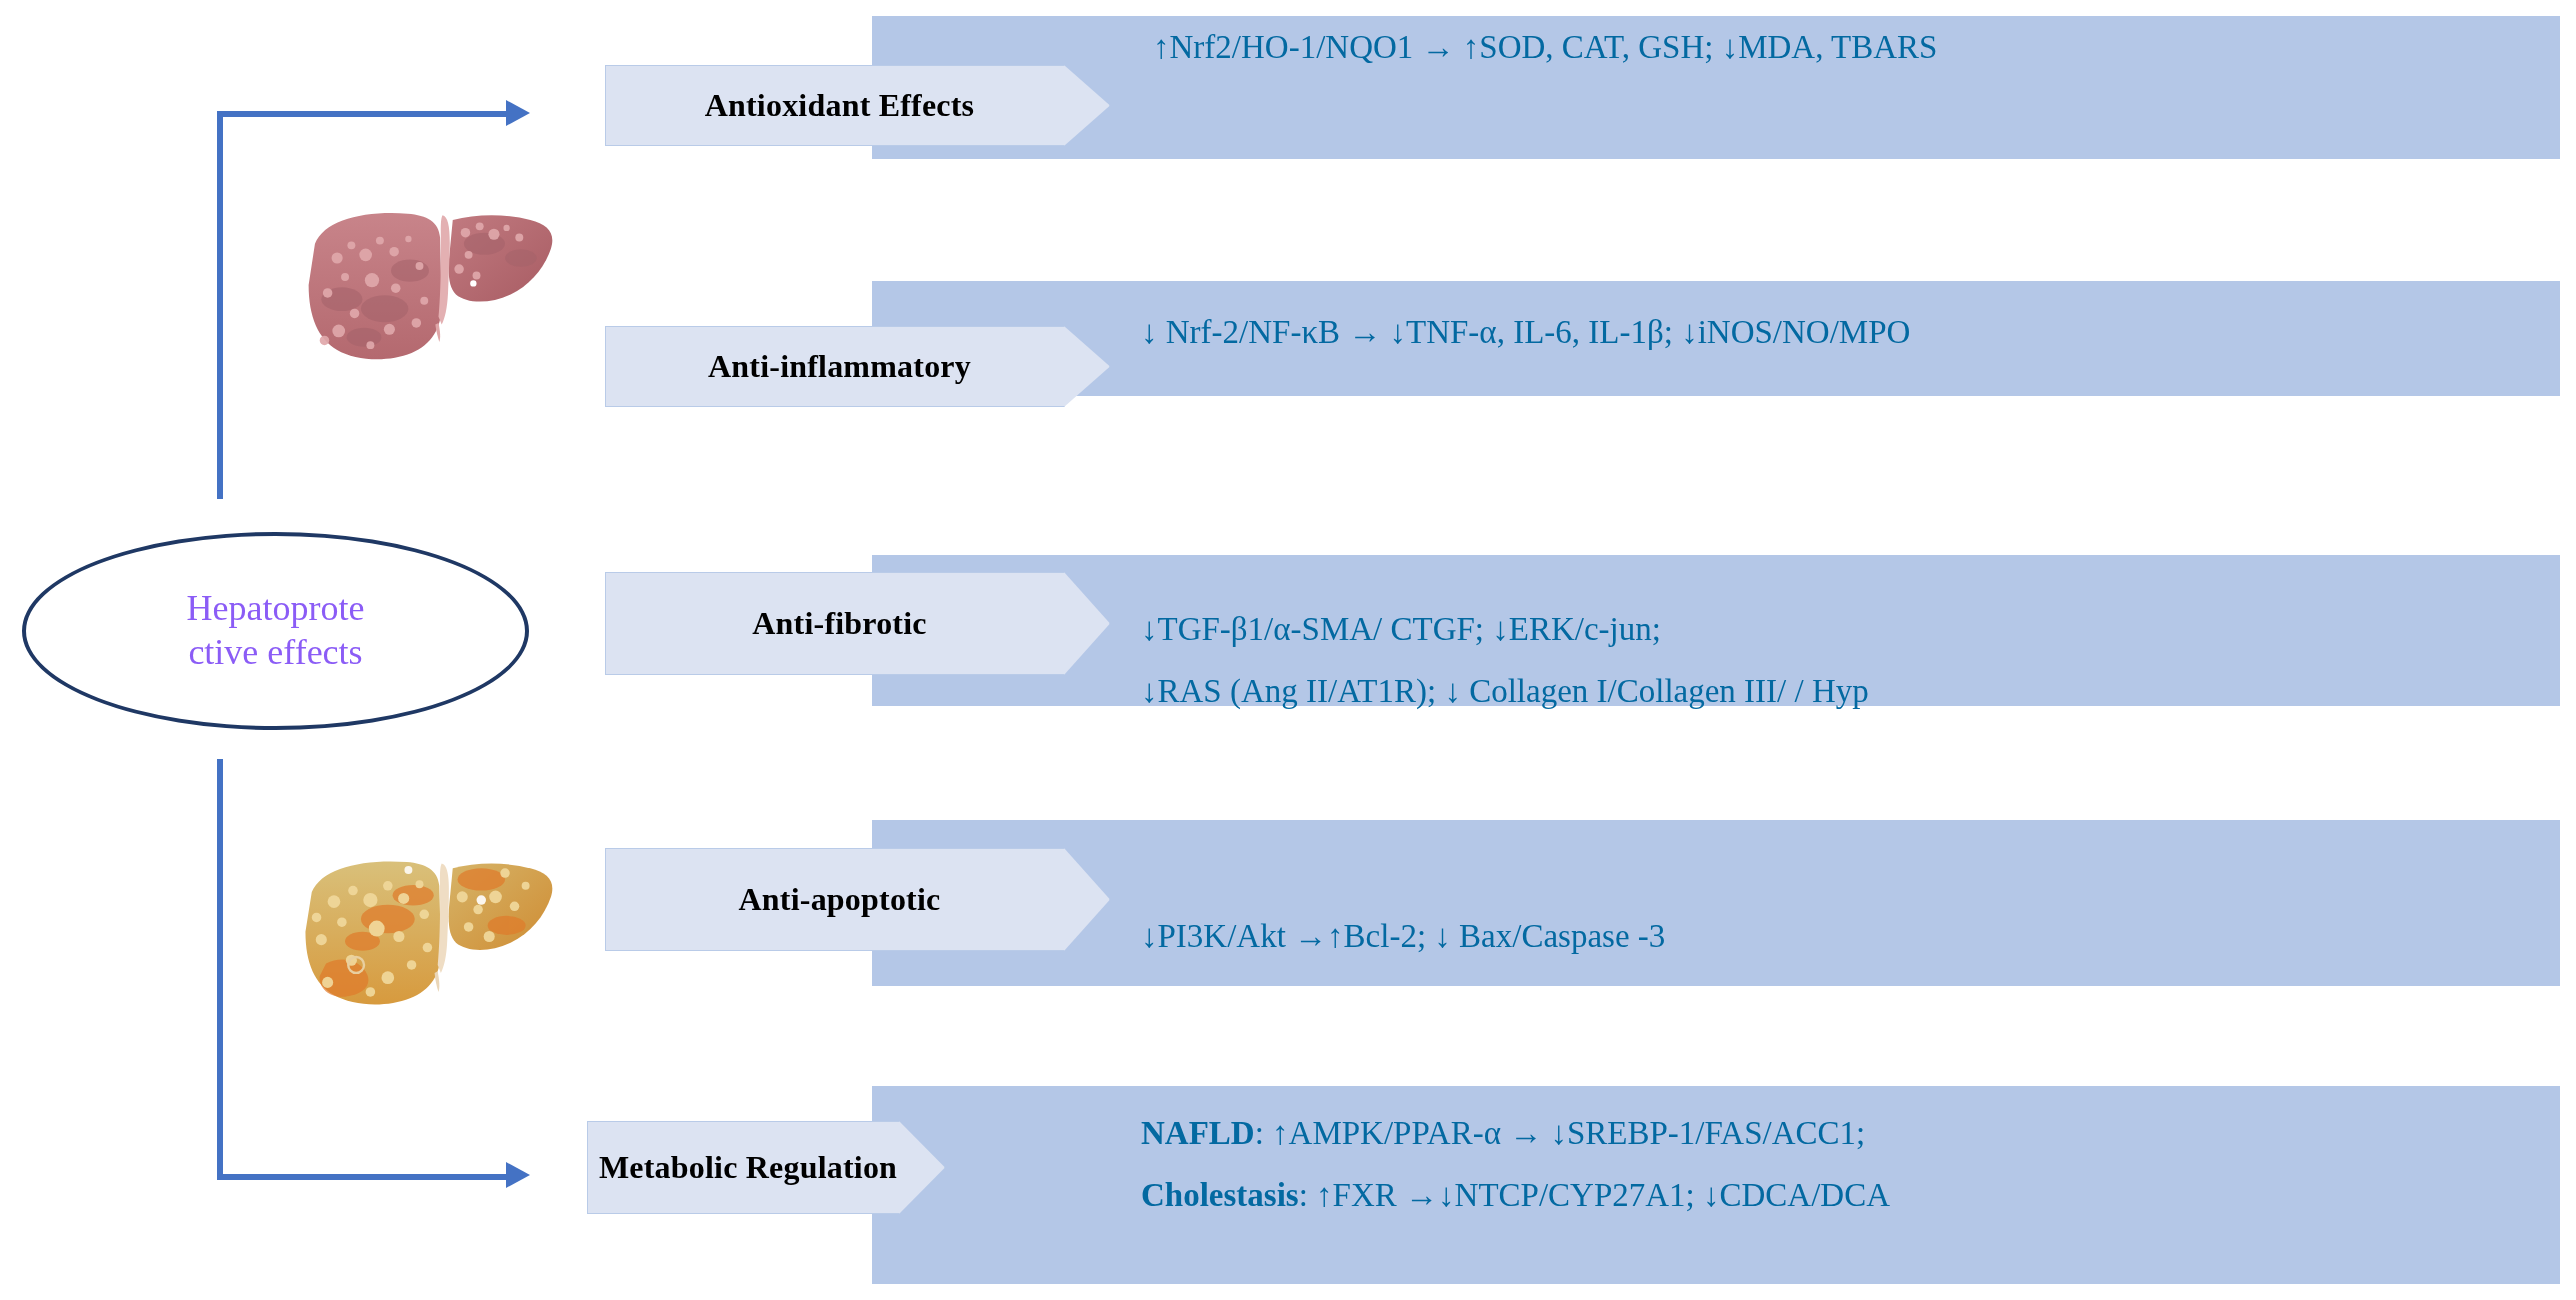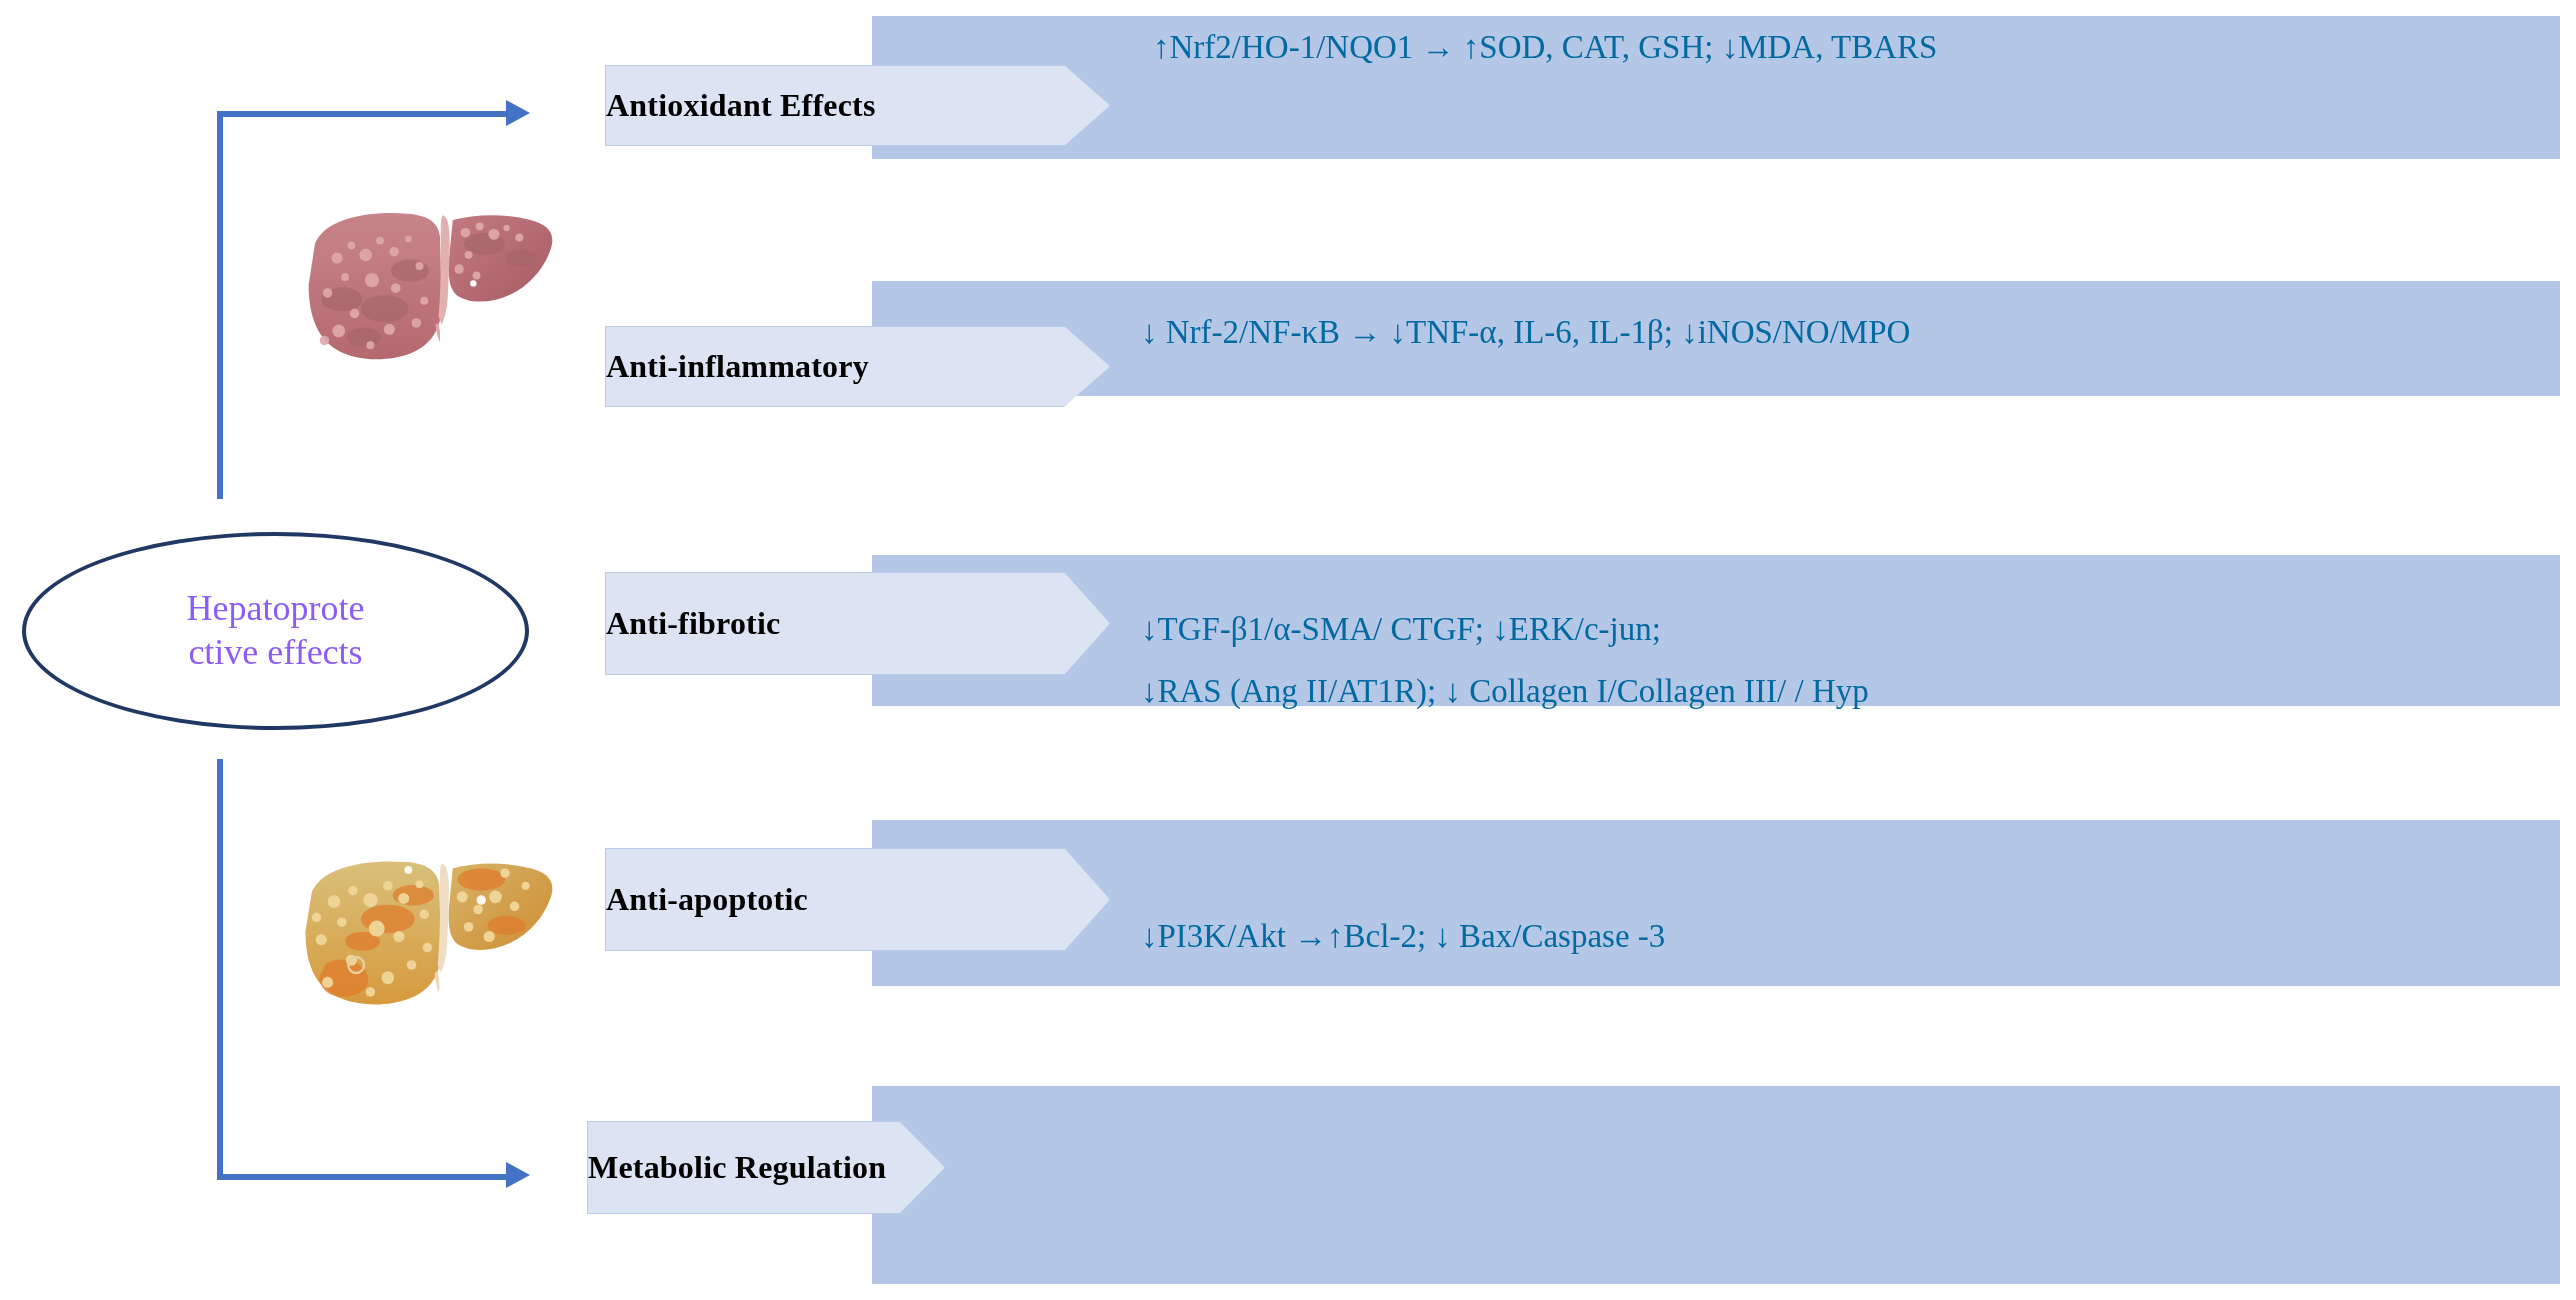--- a/index.html
+++ b/index.html
@@ -7,21 +7,21 @@
        font-family:"Liberation Serif","DejaVu Serif",serif;}
 
   #stage{position:absolute;left:0;top:0;width:2576px;height:1300px;}
 
   
   .band{position:absolute;background:#b4c7e7;}
 
   
   .chev{position:absolute;background:#dce3f2;border:1.6px solid #b9cbe8;
         box-sizing:border-box;
-        display:flex;align-items:center;justify-content:flex-start;
+        display:flex;align-items:center;justify-content:center;
         -webkit-clip-path:polygon(0 0, calc(100% - 46px) 0, 100% 50%, calc(100% - 46px) 100%, 0 100%);
         clip-path:polygon(0 0, calc(100% - 46px) 0, 100% 50%, calc(100% - 46px) 100%, 0 100%);}
   .chev .lbl{font-weight:bold;font-size:32px;color:#000;white-space:nowrap;
              margin-right:36px;letter-spacing:0.2px;}
 
   
   .btext{position:absolute;font-size:33px;color:#0369a1;line-height:1.05;white-space:nowrap;}
   .btext .ln{display:block;margin-bottom:27px;}
   .btext .ln:last-child{margin-bottom:0;}
   .btext b{font-weight:bold;}
@@ -80,20 +80,24 @@
 
   <div class="btext" style="left:1141px;top:585px;margin-top:27px;">
     <span class="ln">↓TGF-β1/α-SMA/ CTGF; ↓ERK/c-jun;</span>
     <span class="ln">↓RAS (Ang II/AT1R); ↓ Collagen I/Collagen III/ /  Hyp</span>
   </div>
 
   <div class="btext" style="left:1141px;top:899px;margin-top:20px;">
     <span class="ln">↓PI3K/Akt →↑Bcl-2; ↓ Bax/Caspase -3</span>
   </div>
 
+  <div class="btext" style="left:1141px;top:1116px;">
+    <span class="ln"><b>NAFLD</b><span>: ↑AMPK/PPAR-α → ↓SREBP-1/FAS/ACC1;</span></span>
+    <span class="ln"><b>Cholestasis</b><span>: ↑FXR →↓NTCP/CYP27A1; ↓CDCA/DCA</span></span>
+  </div>
 
   <div class="ellipse" style="left:22px;top:532px;width:499px;height:190px;">
     <div class="etxt">
       <span>Hepatoprote</span><br>
       <span>ctive effects</span>
     </div>
   </div>
 
   <div class="conn">
     <div class="vline" style="left:217px;top:111px;height:388px;"></div>

